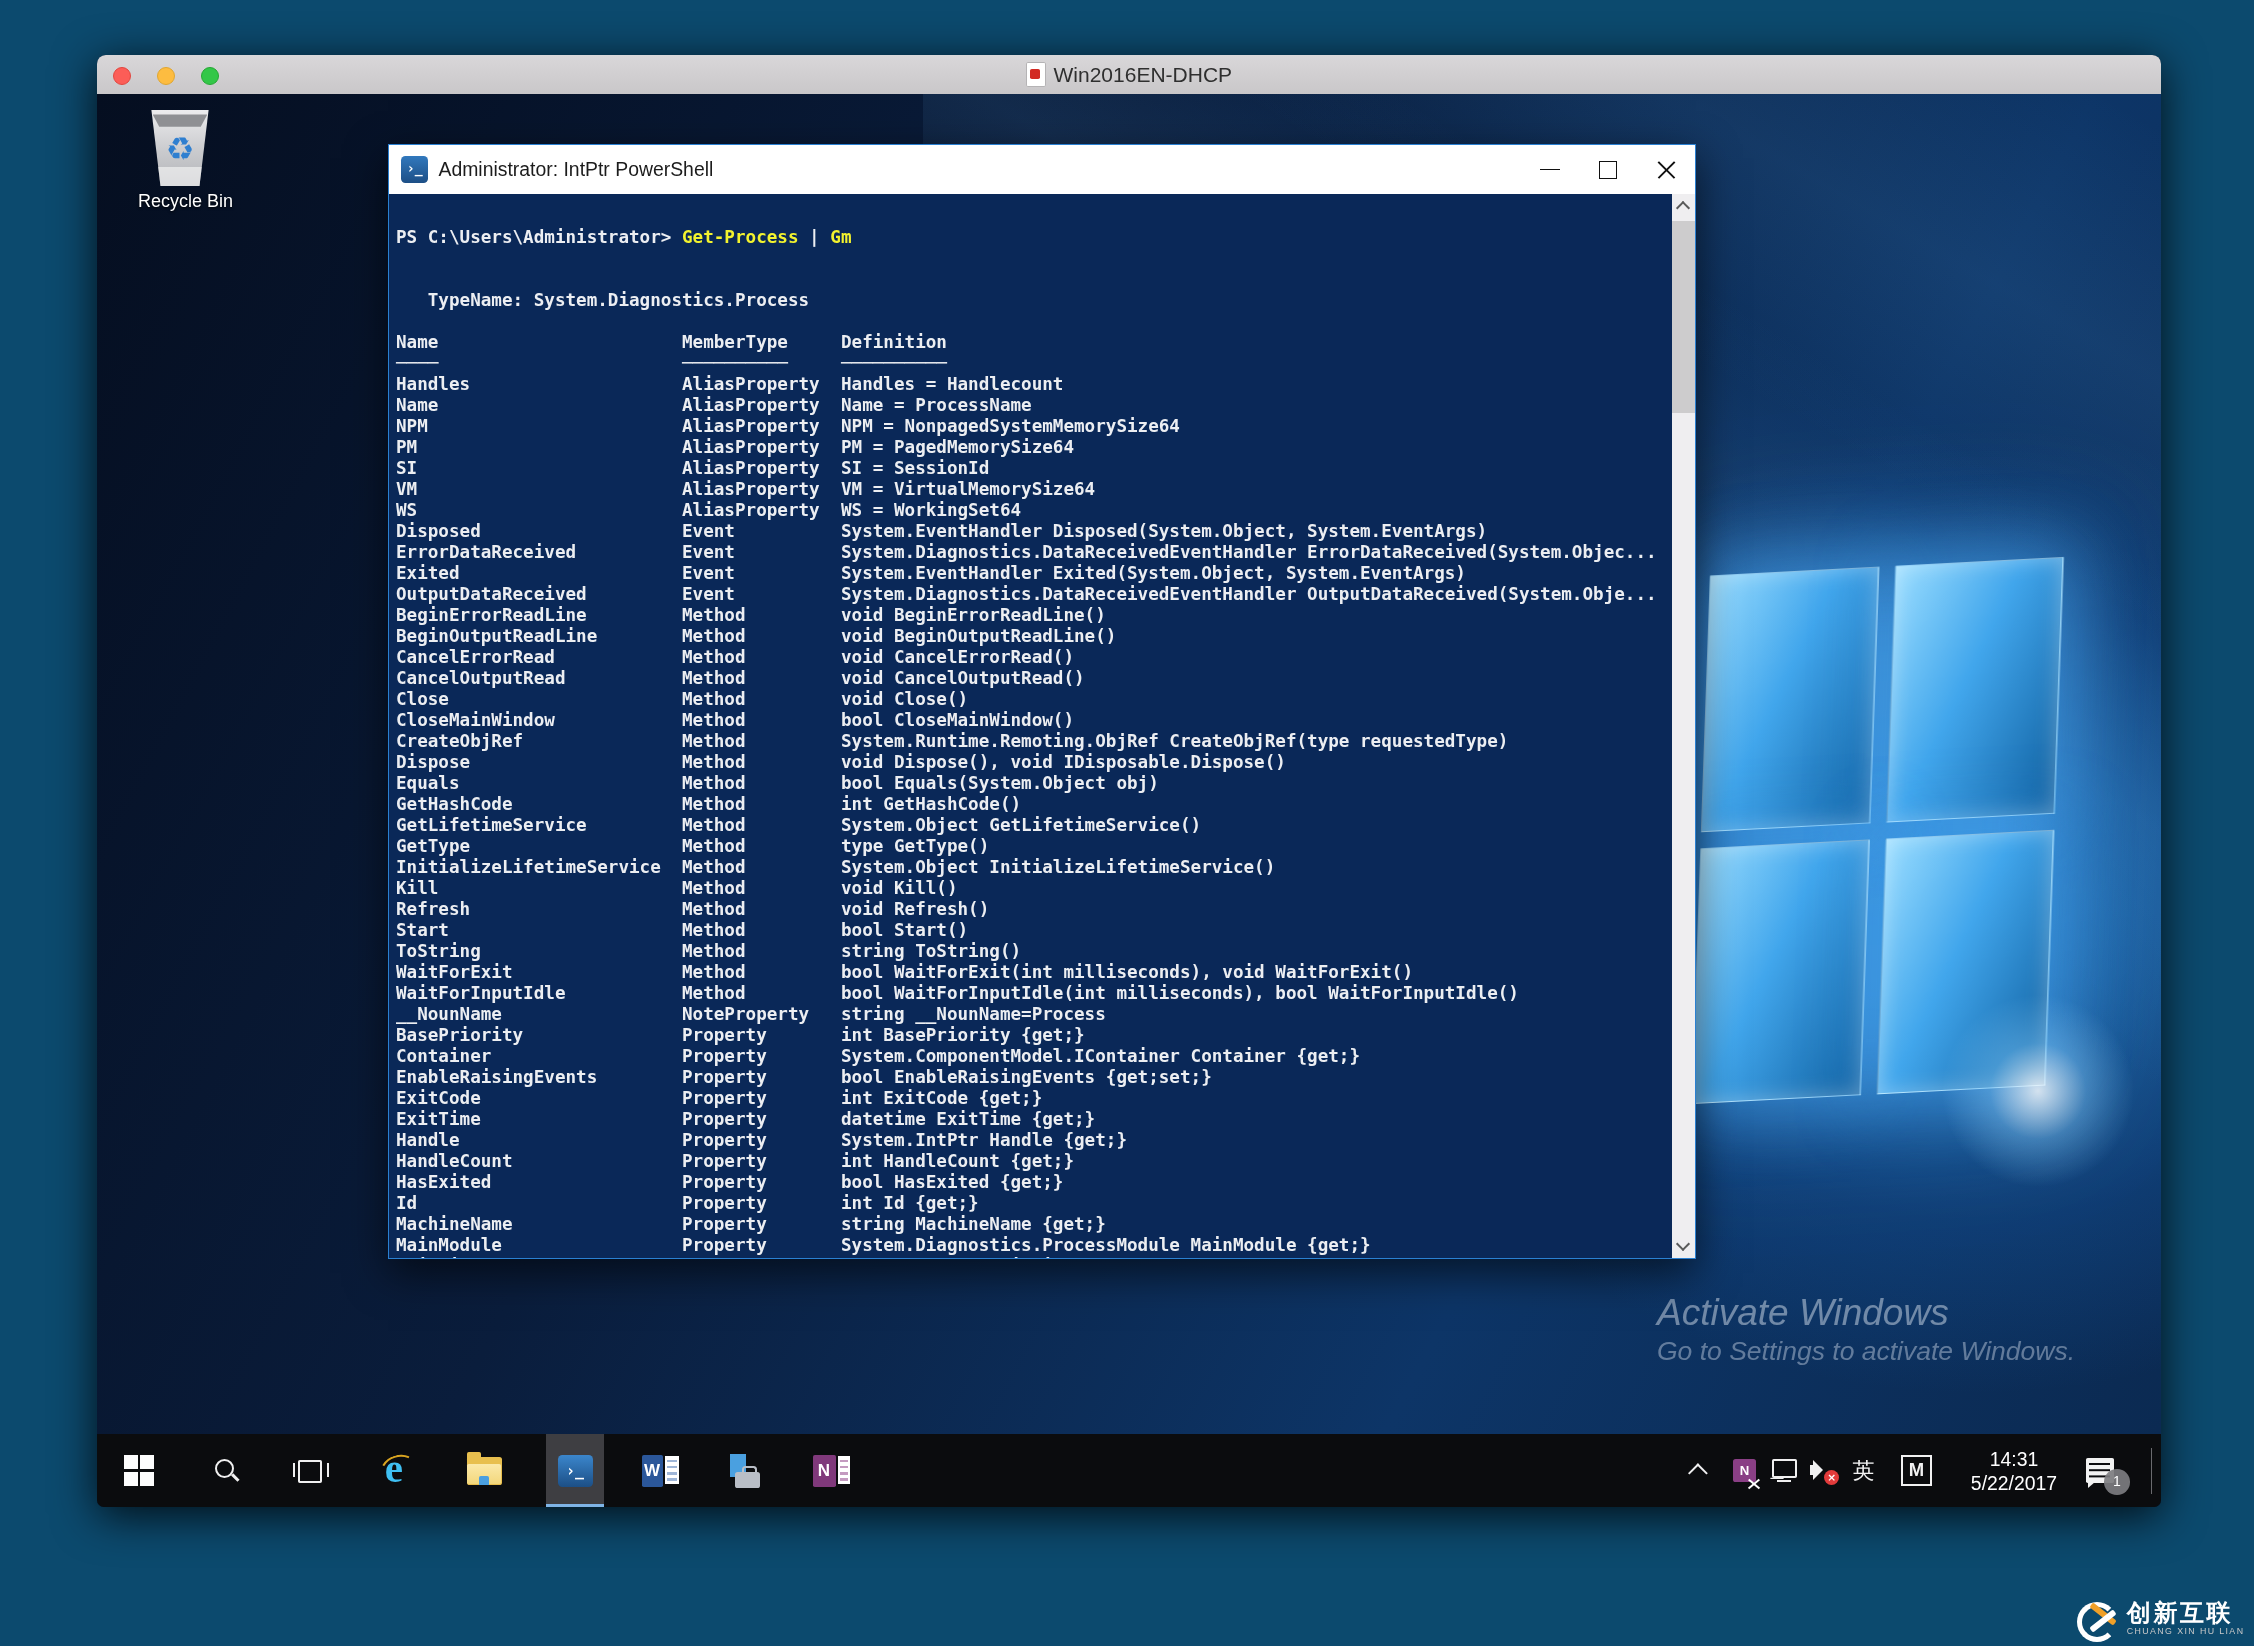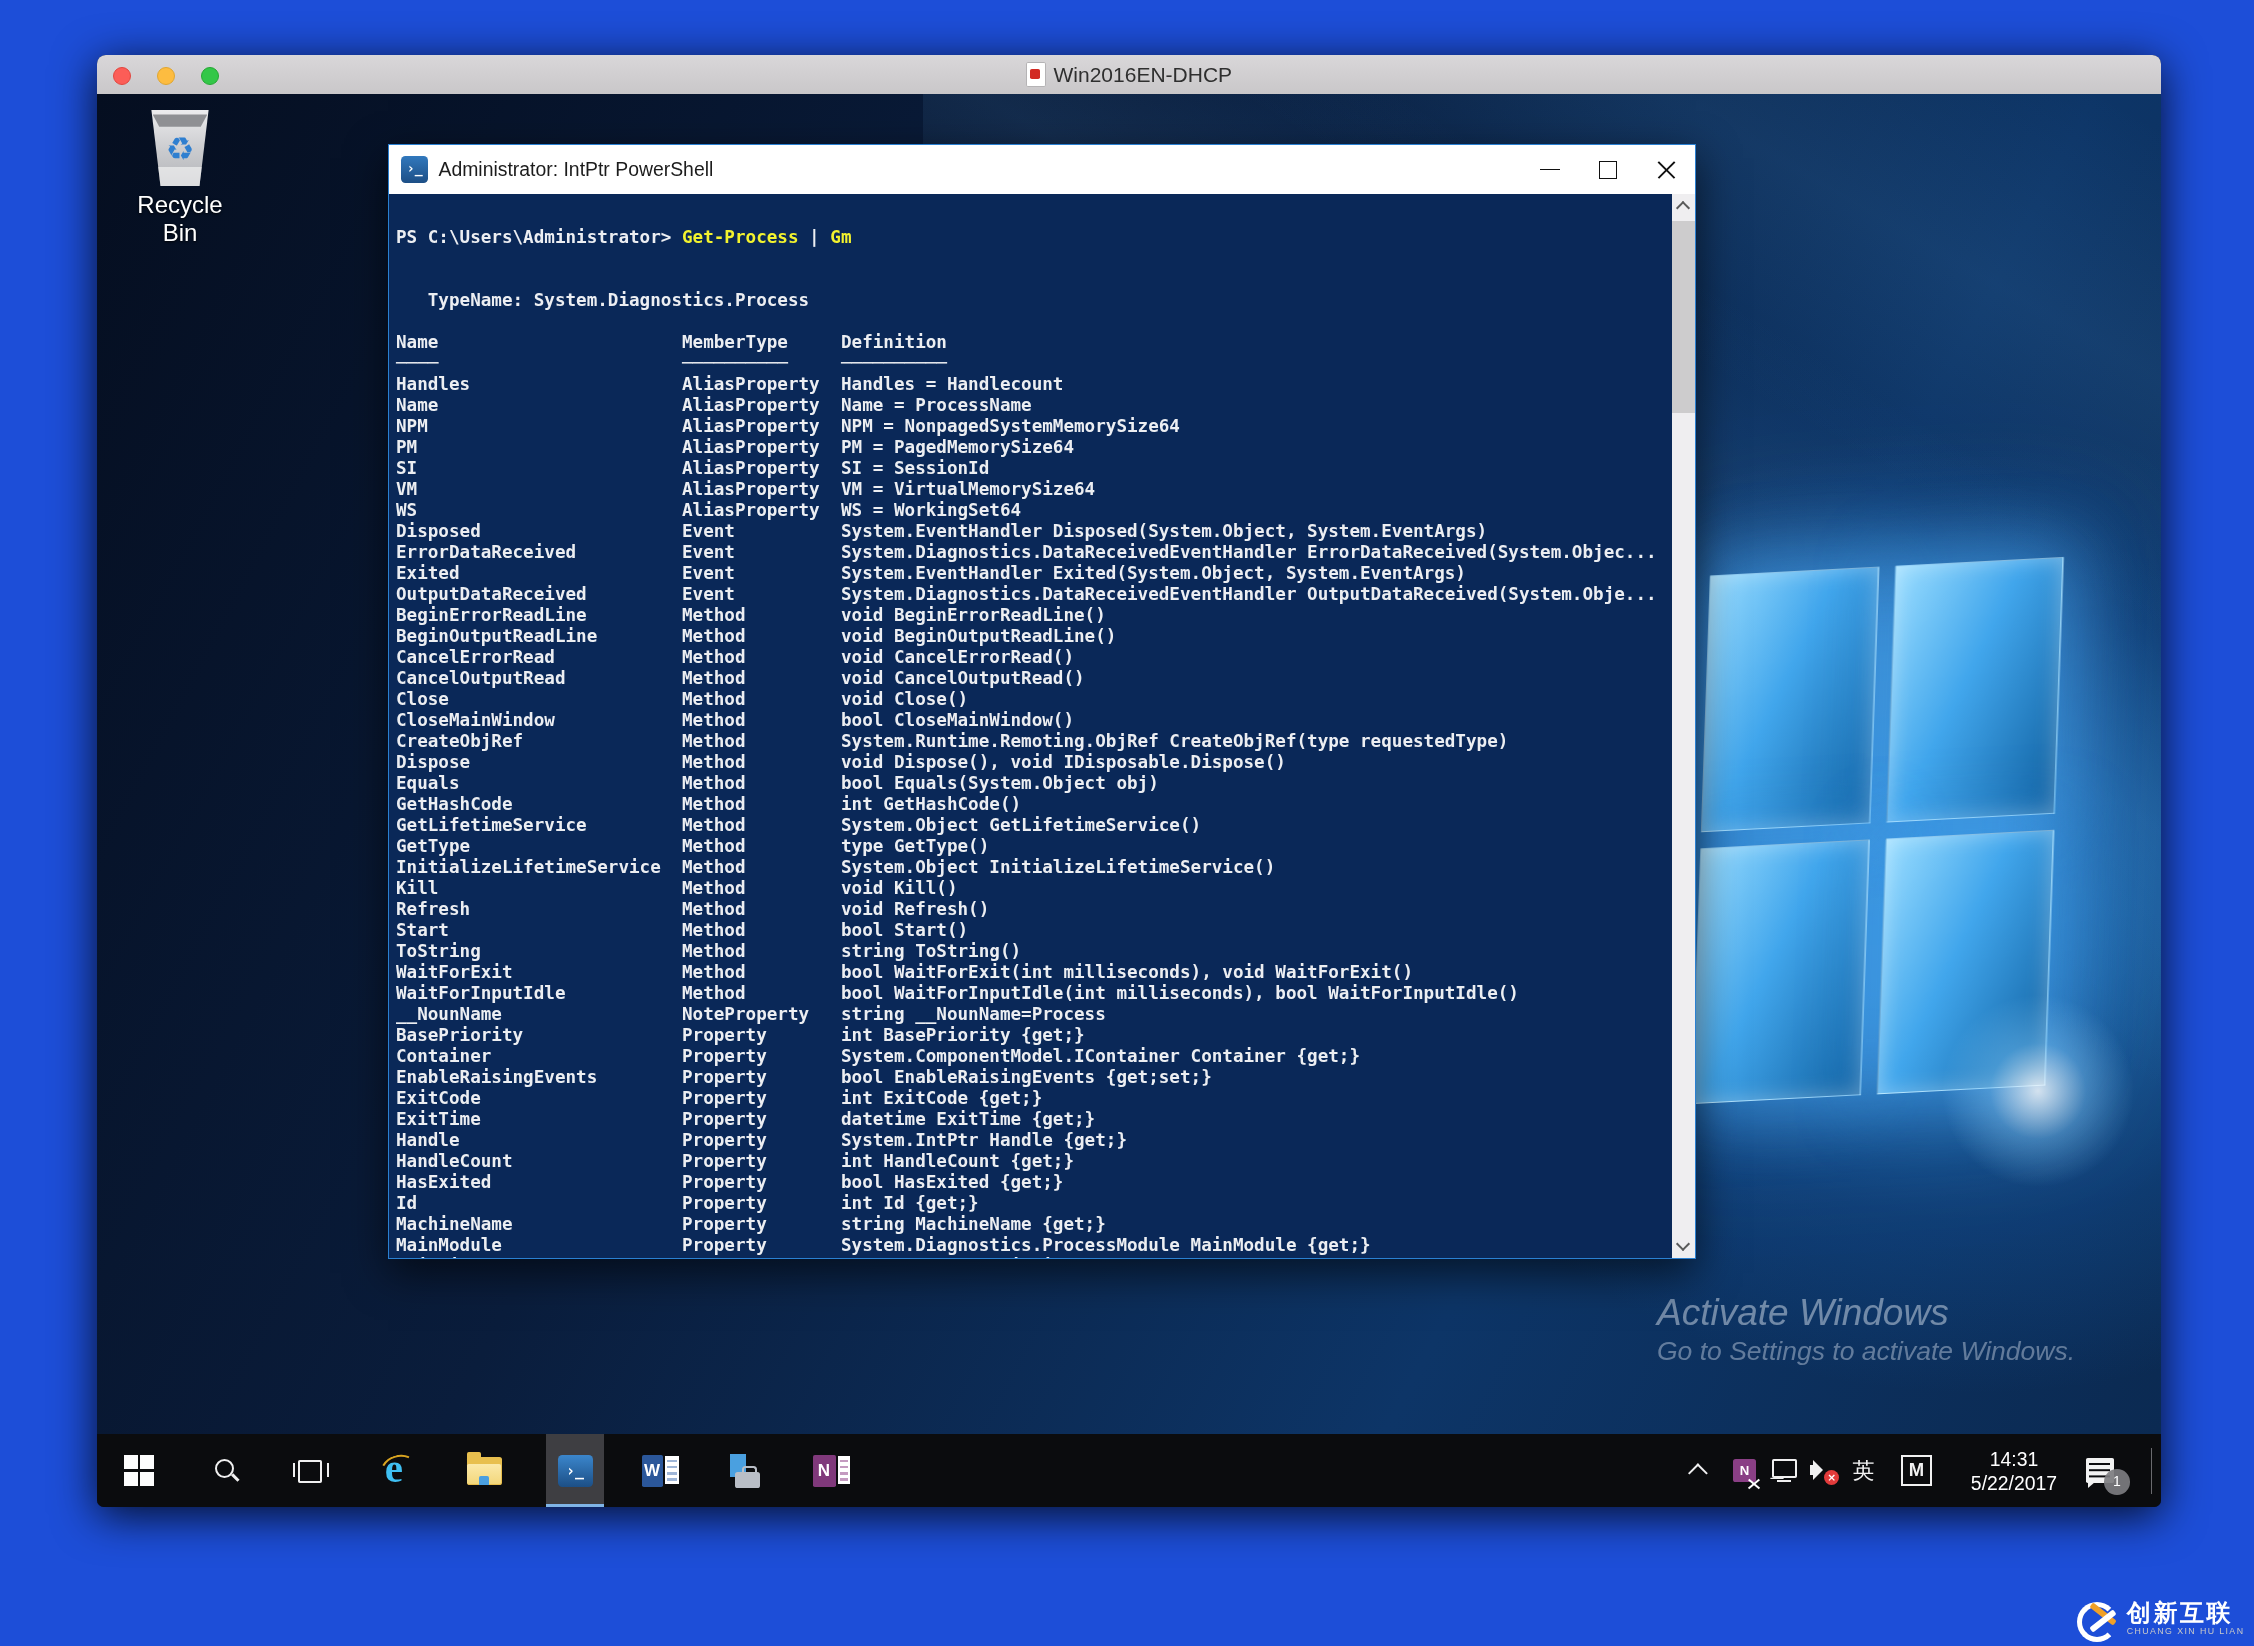--- a/index.html
+++ b/index.html
@@ -1,16 +1,16 @@
 <!DOCTYPE html>
 <html style="font-size:14px"><head>
 <meta charset="utf-8">
 <style>
   html,body{margin:0;padding:0;background:#000;}
-  .stage{position:relative;width:2255px;height:1646px;background:#1d4ed8;overflow:hidden;
+  .stage{position:relative;width:2255px;height:1646px;background:#0c4a6e;overflow:hidden;
          font-family:"Liberation Sans",sans-serif;}
   
   .mac-window{position:absolute;left:97px;top:55px;width:2064px;height:1452px;
               border-radius:8.8px 8.8px 7px 7px;overflow:hidden;background:#0a1a33;
               box-shadow:0 8.8px 44px rgba(0,0,0,.8);}
   .mac-titlebar{position:relative;height:39px;background:linear-gradient(#d9d7d9,#c9c7c9);
                 border-bottom:0.9px solid #9e9c9e;}
   .traffic{position:absolute;top:11.5px;width:16px;height:16px;border-radius:50%;}
   .tl-close{left:16px;background:#fc5d57;border:0.9px solid #e2463f;}
   .tl-min{left:60px;background:#fdbc40;border:0.9px solid #e0a630;}
@@ -39,21 +39,21 @@
          background:radial-gradient(circle, rgba(255,255,255,.8), rgba(140,210,255,.35) 35%, rgba(0,0,0,0) 70%);}
   
   .recycle{position:absolute;left:30px;top:16px;width:106px;text-align:center;cursor:default;}
   .bin{position:relative;width:65px;height:76px;margin:0 auto;
        clip-path:polygon(6% 0,94% 0,80% 100%,20% 100%);
        background:linear-gradient(#ececee 0%,#c9cacd 55%,#b3b4b8 100%);}
   .bin::before{content:"";position:absolute;left:8%;top:4.4px;right:8%;height:12.4px;background:#8f9094;
                clip-path:polygon(0 0,100% 0,88% 100%,12% 100%);}
   .bin::after{content:"";position:absolute;left:16%;bottom:0;right:16%;height:19.4px;background:rgba(255,255,255,.55);}
   .bin-glyph{position:absolute;left:0;right:0;top:23px;font-size:32px;color:#2f7fd0;line-height:1;}
-  .recycle-label{margin-top:5.3px;font-size:24px;color:#fff;text-shadow:0 0.9px 2.6px rgba(0,0,0,.9);}
+  .recycle-label{margin-top:5.3px;font-size:18px;color:#fff;text-shadow:0 0.9px 2.6px rgba(0,0,0,.9);text-align:right;}
   
   .activate{position:absolute;left:1560px;top:1198px;color:rgba(214,224,236,.50);font-style:italic;}
   .activate .l1{font-size:37px;line-height:42px;}
   .activate .l2{font-size:26.5px;line-height:34px;color:rgba(205,216,230,.45);}
   
   .ps-window{position:absolute;left:291px;top:50px;width:1306px;height:1113px;
              border:0.9px solid #2a80d2;background:#0a2858;box-shadow:0 14px 39px rgba(0,0,0,.6);}
   .ps-titlebar{position:relative;height:49px;background:#fff;display:flex;align-items:center;padding-left:12.4px;box-sizing:border-box;}
   .ps-icon{width:26.5px;height:26.5px;border-radius:4.4px;background:linear-gradient(#3v78bd,#1d4f86);
            background:linear-gradient(#3178bd,#1d4f86);color:#fff;font:bold 13.2px/26.5px "DejaVu Sans Mono",monospace;

